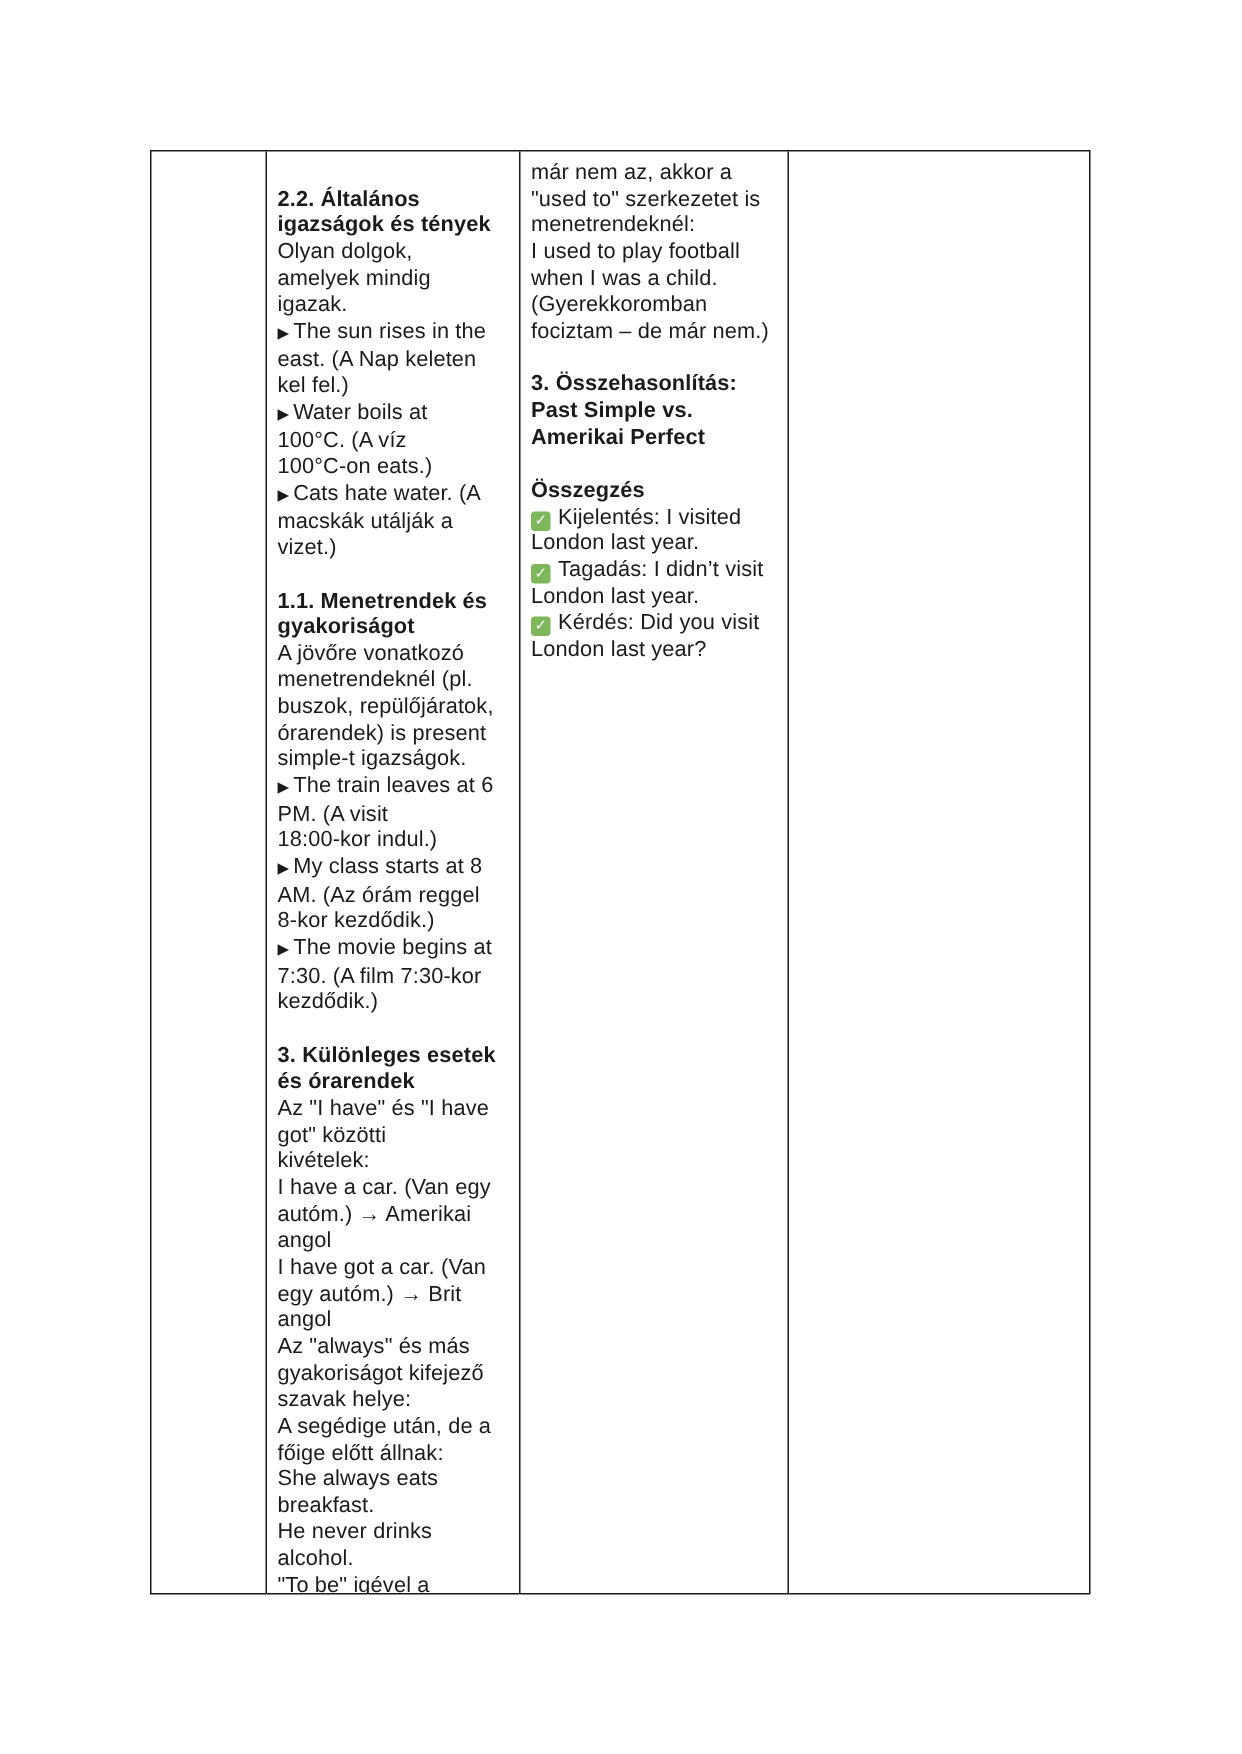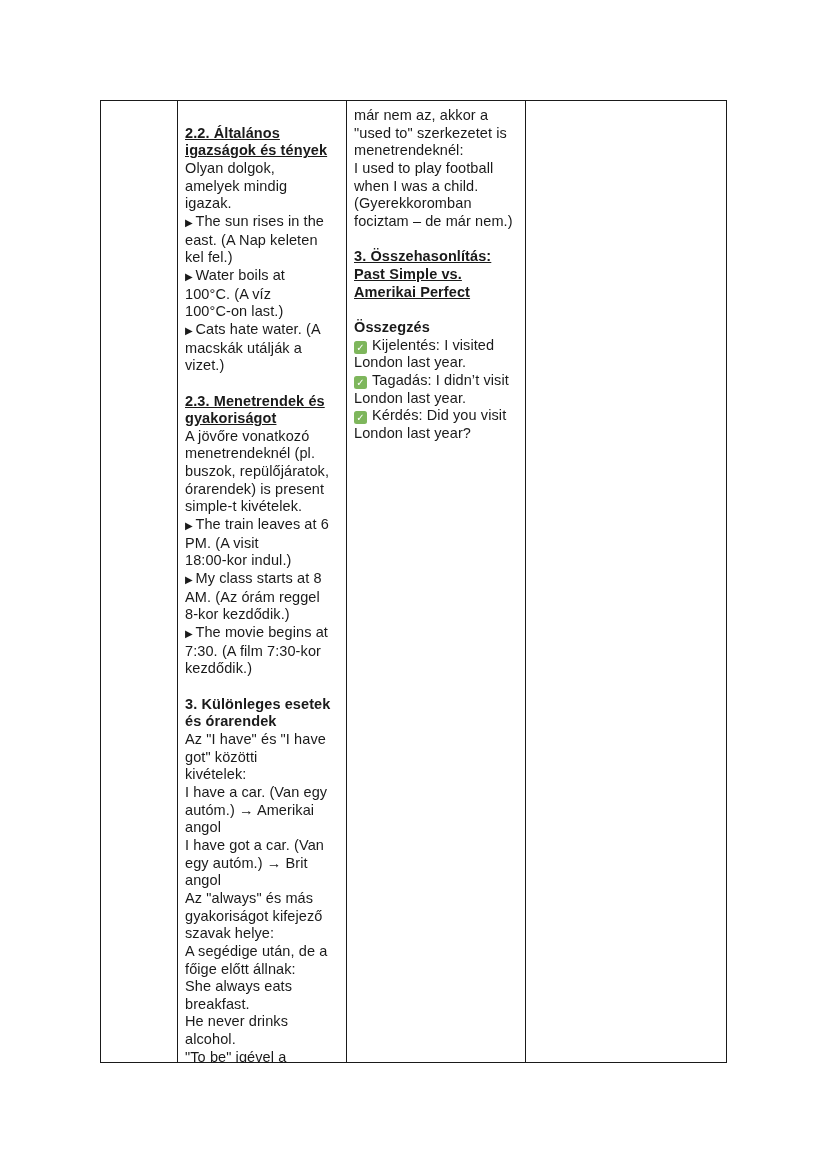--- a/index.html
+++ b/index.html
@@ -36,21 +36,21 @@
   }
   .cell:last-child {
     border-right: none;
   }
   .line {
     font-size: 14.5px;
     line-height: 17.65px;
     white-space: pre;
     letter-spacing: 0.1px;
   }
-  .line.b  { font-weight: bold; text-decoration: underline; }
+  .line.b  { font-weight: bold; }
   .line.bu { font-weight: bold; }
   .bullet {
     font-size: 10px;
     letter-spacing: 0;
   }
   .check {
     display: inline-block;
     width: 13px;
     height: 13px;
     background: var(--check, #7EB65C);
@@ -75,32 +75,32 @@
         <div class="line b">2.2. Általános</div>
         <div class="line b">igazságok és tények</div>
         <div class="line">Olyan dolgok,</div>
         <div class="line">amelyek mindig</div>
         <div class="line">igazak.</div>
         <div class="line"><span class="bullet">▶ </span>The sun rises in the</div>
         <div class="line">east. (A Nap keleten</div>
         <div class="line">kel fel.)</div>
         <div class="line"><span class="bullet">▶ </span>Water boils at</div>
         <div class="line">100°C. (A víz</div>
-        <div class="line">100°C-on last.)</div>
+        <div class="line">100°C-on eats.)</div>
         <div class="line"><span class="bullet">▶ </span>Cats hate water. (A</div>
         <div class="line">macskák utálják a</div>
         <div class="line">vizet.)</div>
         <div class="line">&nbsp;</div>
-        <div class="line b">2.3. Menetrendek és</div>
+        <div class="line b">1.1. Menetrendek és</div>
         <div class="line b">gyakoriságot</div>
         <div class="line">A jövőre vonatkozó</div>
         <div class="line">menetrendeknél (pl.</div>
         <div class="line">buszok, repülőjáratok,</div>
         <div class="line">órarendek) is present</div>
-        <div class="line">simple-t kivételek.</div>
+        <div class="line">simple-t igazságok.</div>
         <div class="line"><span class="bullet">▶ </span>The train leaves at 6</div>
         <div class="line">PM. (A visit</div>
         <div class="line">18:00-kor indul.)</div>
         <div class="line"><span class="bullet">▶ </span>My class starts at 8</div>
         <div class="line">AM. (Az órám reggel</div>
         <div class="line">8-kor kezdődik.)</div>
         <div class="line"><span class="bullet">▶ </span>The movie begins at</div>
         <div class="line">7:30. (A film 7:30-kor</div>
         <div class="line">kezdődik.)</div>
         <div class="line">&nbsp;</div>

